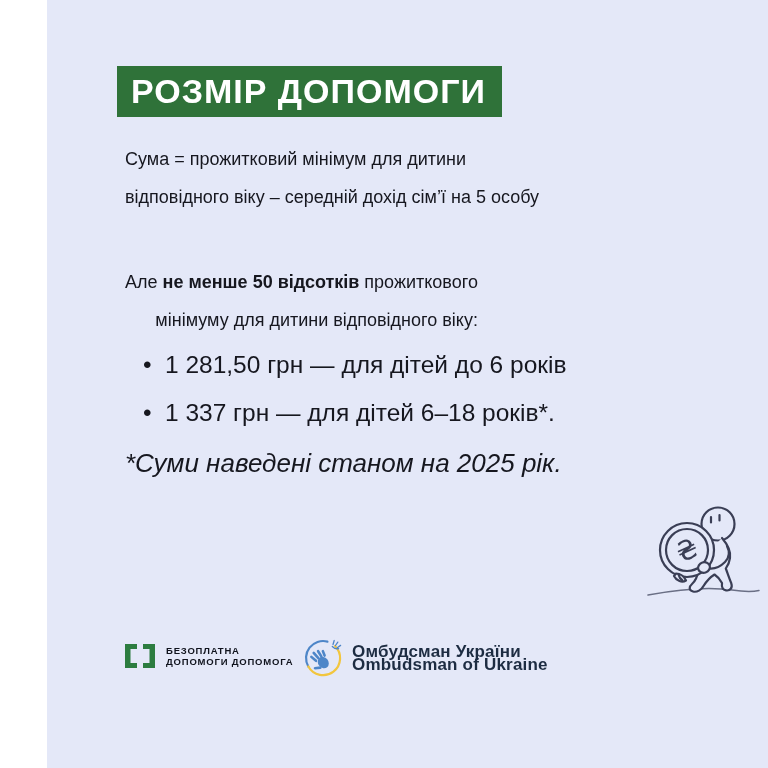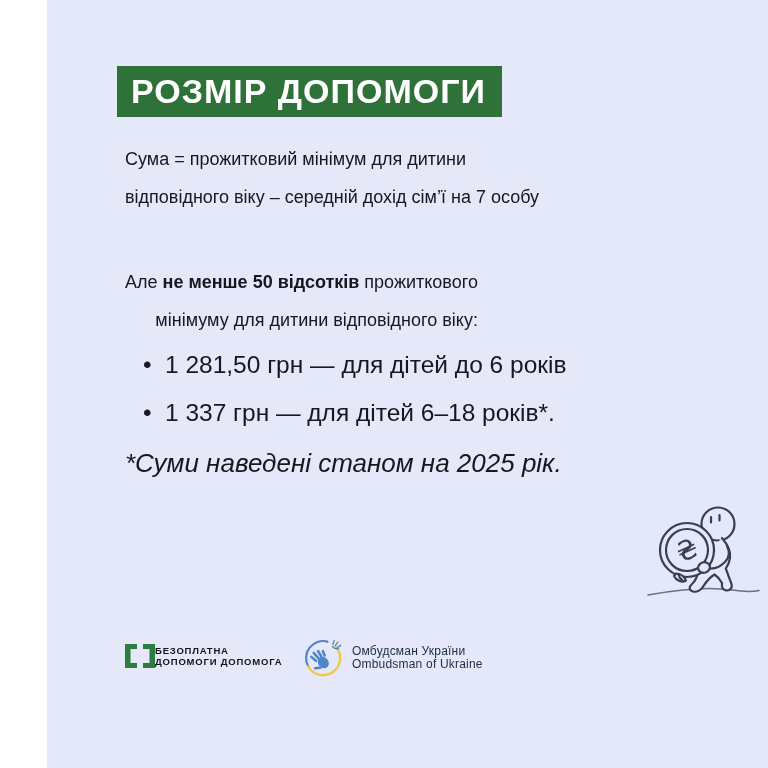--- a/index.html
+++ b/index.html
@@ -26,42 +26,42 @@
   .bold { font-weight:bold; }
   .bullet-list { position:absolute; left:96px; top:346px; margin:0; padding:0; list-style:none; }
   .bullet-item { display:flex; font-size:24.5px; line-height:38px; margin-bottom:10px; }
   .bullet-marker { width:22px; flex:0 0 22px; }
   .footnote {
     position:absolute; left:78px; top:449px;
     font-size:26px; font-style:italic; line-height:28px;
   }
   .mascot { position:absolute; left:593px; top:494px; width:126px; height:112px; }
   .footer-logo { position:absolute; display:flex; align-items:center; }
-  .logo-legal-aid { left:78px; top:644px; gap:0; }
+  .logo-legal-aid { left:78px; top:644px; gap:11px; }
   .logo-ombudsman { left:256px; top:638px; gap:9px; }
   .logo-text { display:flex; flex-direction:column; justify-content:center; }
   .logo-legal-aid .logo-text {
     font-size:9.5px; font-weight:bold; letter-spacing:0.8px;
     line-height:11.5px; color:#10131d;
   }
   .logo-ombudsman .logo-text {
-    font-size:12px; font-weight:normal; letter-spacing:0.2px;
+    font-size:17px; font-weight:bold; letter-spacing:0.2px;
     line-height:13.5px; color:#1d2c42;
   }
 </style>
 </head>
 <body>
 
 <div class="canvas">
 
   <div class="title-badge">РОЗМІР ДОПОМОГИ</div>
 
   <div class="para para-1">
     <div class="line">Сума = прожитковий мінімум для дитини</div>
-    <div class="line">відповідного віку – середній дохід сім’ї на 7 особу</div>
+    <div class="line">відповідного віку – середній дохід сім’ї на 5 особу</div>
   </div>
 
   <div class="para para-2">
     <div class="line"><span>Але </span><span class="bold">не менше 50 відсотків</span><span> прожиткового</span></div>
     <div class="line">мінімуму для дитини відповідного віку:</div>
   </div>
 
   <ul class="bullet-list">
     <li class="bullet-item">
       <span class="bullet-marker">•</span>

